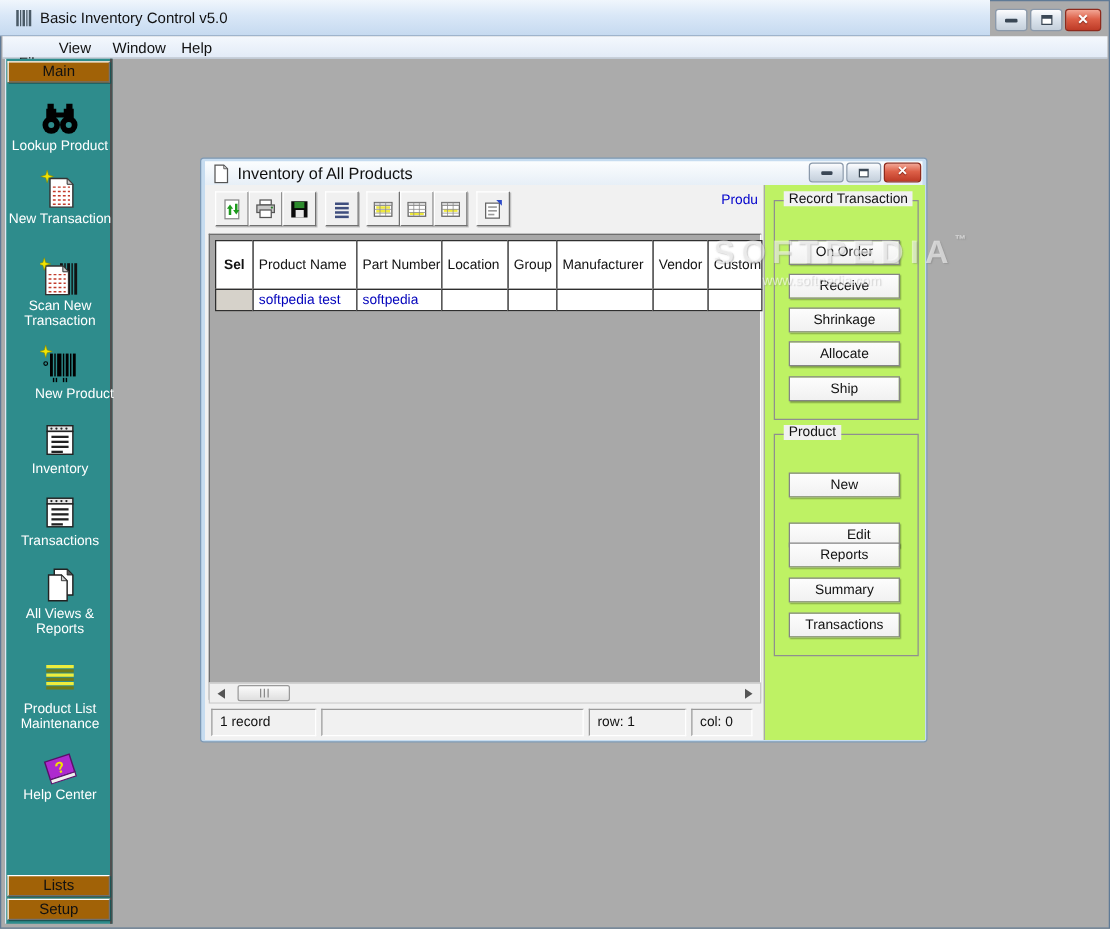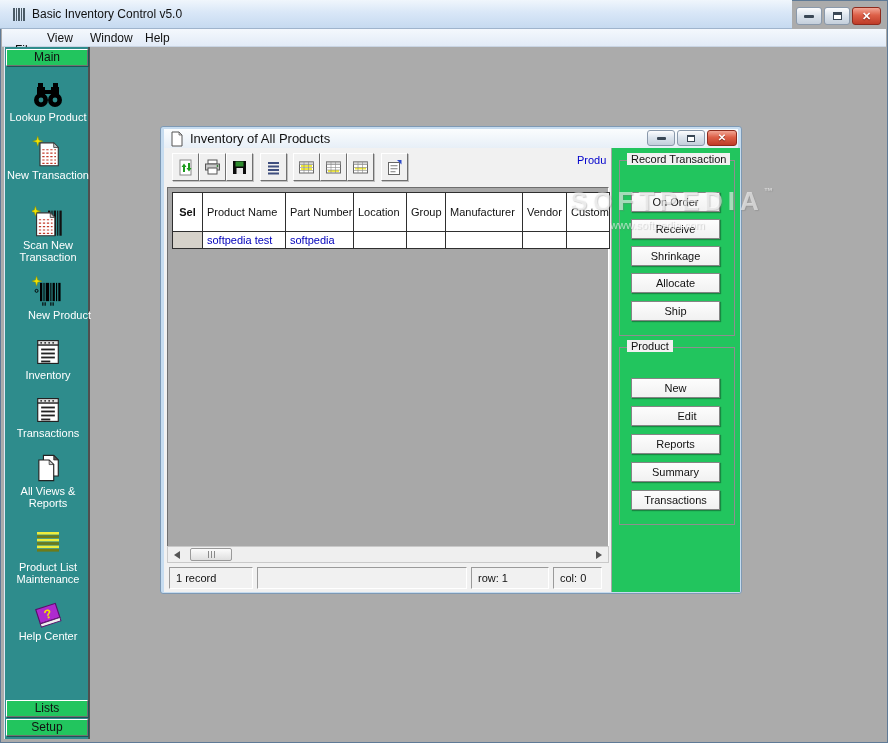--- a/index.html
+++ b/index.html
@@ -31,21 +31,21 @@
     background:linear-gradient(#F4F8FD,#E2EBF7);
     border-bottom:1px solid #C9D5E4;
   }
   .menu-item{position:absolute;top:2px;font-size:12px;color:#111;padding:0 3px;}
   
   .sidebar{
     position:absolute;left:4px;top:47px;width:86px;height:692px;
     background:#2E8C8C;border-right:2px solid #4F4F4F;border-left:1px solid #DFEAF4;
   }
   .side-tab{
-    position:absolute;left:1px;width:82px;height:17px;background:#22c55e;
+    position:absolute;left:1px;width:82px;height:17px;background:#a16207;
     border:1px solid #707070;border-top-color:#fff;border-left-color:#fff;
     font-size:12px;color:#111;text-align:center;line-height:15px;cursor:pointer;
     box-shadow:1px 1px 0 #1C5555;
   }
   .side-item{position:absolute;left:0;width:86px;text-align:center;cursor:pointer;}
   .side-icon{display:block;margin:0 auto;width:32px;height:32px;}
   .side-label{display:block;margin-top:1px;font-size:11px;line-height:12px;color:#fff;}
   
   .child{
     position:absolute;left:160px;top:126px;width:582px;height:468px;
@@ -63,21 +63,21 @@
     display:flex;align-items:center;justify-content:center;cursor:default;
   }
   .cbtn.close{width:30px;background:linear-gradient(#F2A695,#DD6048 45%,#BE3B27);border-color:#8E2A1C;}
   .cbtn .glyph-min{width:9px;height:3px;}
   .cbtn .glyph-max{width:8px;height:7px;border-top-width:2px;}
   .cbtn .glyph-x{font-size:10px;}
   .left-pane{
     position:absolute;left:3px;top:21px;width:447px;height:444px;background:#F1F1F1;
   }
   .right-pane{
-    position:absolute;left:450px;top:21px;width:129px;height:444px;background:#22c55e;
+    position:absolute;left:450px;top:21px;width:129px;height:444px;background:#bef264;
     border-left:1px solid #A8A8A8;
   }
   
   .toolbar{position:absolute;left:0;top:0;width:447px;height:39px;background:#F1F1F1;}
   .tbtn{
     position:absolute;top:5px;width:27px;height:28px;background:#F0F0F0;
     border:1px solid #707070;border-top-color:#fff;border-left-color:#fff;
     box-shadow:1px 1px 0 rgba(0,0,0,0.2);
     display:flex;align-items:center;justify-content:center;cursor:pointer;
   }
@@ -509,21 +509,21 @@
         <span class="grouplabel">Record Transaction</span>
         <div class="gbtn" style="top:31px;">On Order</div>
         <div class="gbtn" style="top:58px;">Receive</div>
         <div class="gbtn" style="top:85px;">Shrinkage</div>
         <div class="gbtn" style="top:112px;">Allocate</div>
         <div class="gbtn" style="top:140px;">Ship</div>
       </div>
       <div class="groupbox" style="top:199px;height:178px;">
         <span class="grouplabel">Product</span>
         <div class="gbtn" style="top:30px;">New</div>
-        <div class="gbtn" style="top:58px;padding-left:23px;">Edit</div>
+        <div class="gbtn" style="top:70px;padding-left:23px;">Edit</div>
         <div class="gbtn" style="top:86px;">Reports</div>
         <div class="gbtn" style="top:114px;">Summary</div>
         <div class="gbtn" style="top:142px;">Transactions</div>
       </div>
     </div>
   </div>
 
   <div class="watermark">
     <div class="wm1"><span>SOFTPEDIA</span><span class="wm-tm">™</span></div>
     <div class="wm2">www.softpedia.com</div>

